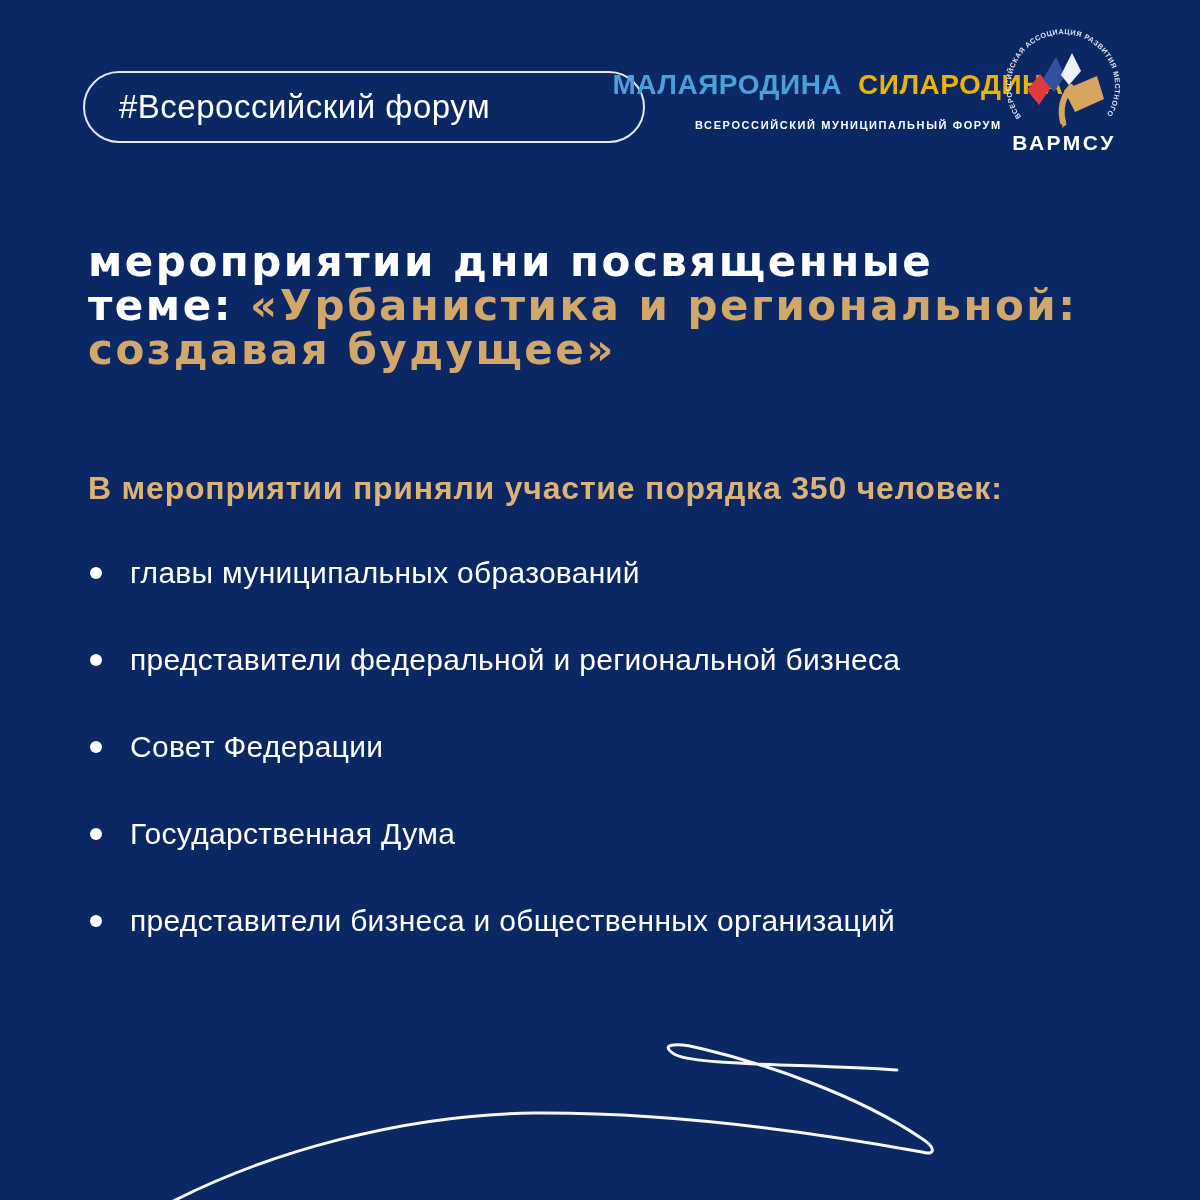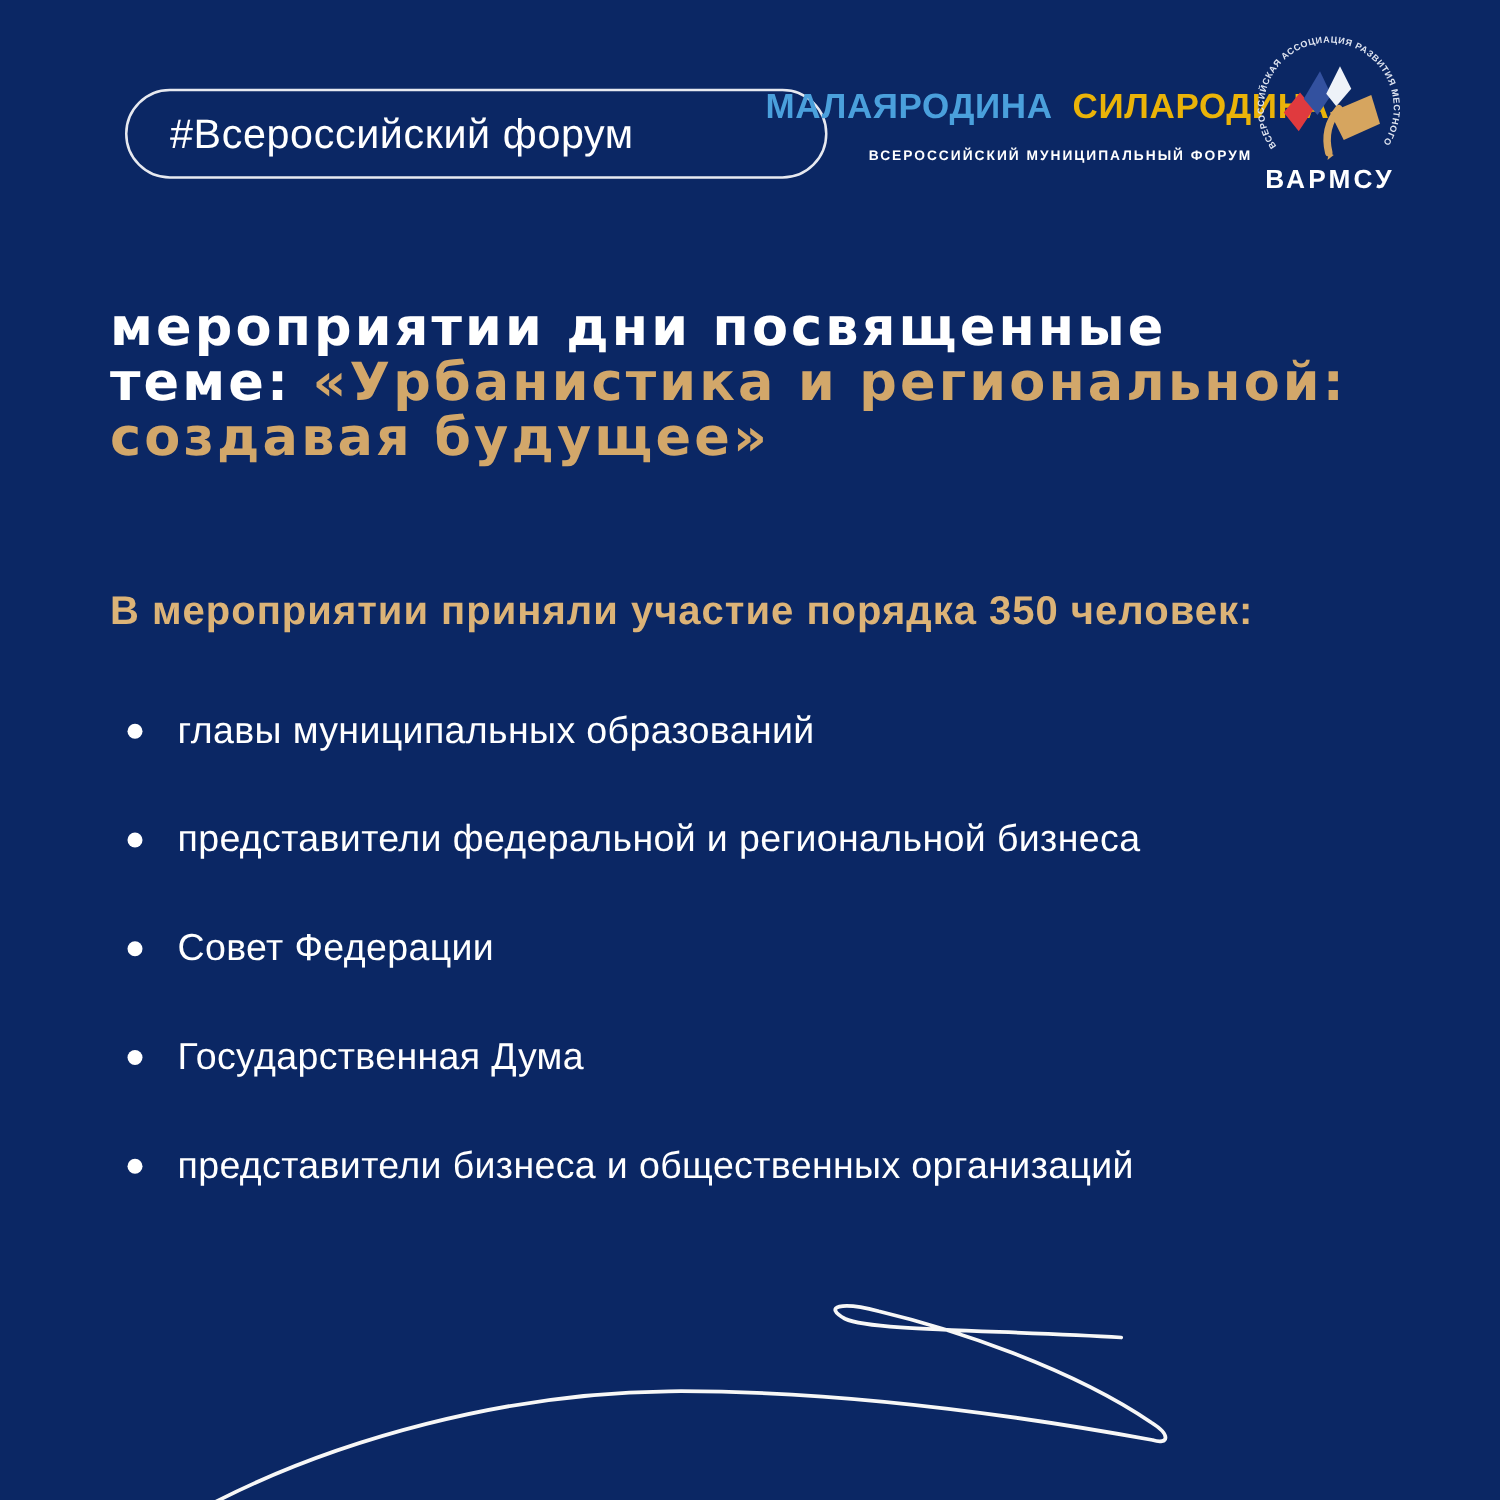--- a/index.html
+++ b/index.html
@@ -2,21 +2,21 @@
 <html><head>
 <meta charset="utf-8">
 <style>
   html,body{margin:0;padding:0;background:#0b2764;}
   .canvas{
     position:relative;width:1200px;height:1200px;overflow:hidden;
     background:#0b2764;font-family:"Liberation Sans",sans-serif;
   }
   
   .hashtag-badge{
-    position:absolute;left:100px;top:71px;width:562px;height:72px;
+    position:absolute;left:83px;top:71px;width:562px;height:72px;
     border:2px solid rgba(255,255,255,.9);border-radius:40px;
     display:flex;align-items:center;box-sizing:border-box;padding-left:34px;text-align:right;
   }
   .hashtag-badge span{
     color:#ffffff;font-size:33px;font-weight:400;letter-spacing:.5px;white-space:nowrap;
   }
   .forum-logo{position:absolute;left:695px;top:58px;width:286px;text-align:center;}
   .forum-logo .wordmark{display:flex;justify-content:center;align-items:center;}
   .forum-logo .col{display:flex;flex-direction:row;font-weight:700;font-size:28px;line-height:27px;letter-spacing:.5px;}
   .forum-logo .col.left{align-items:flex-end;color:#4aa0dc;}
@@ -32,21 +32,21 @@
     position:absolute;left:88px;top:240px;width:1060px;
     font-family:"DejaVu Sans",sans-serif;font-weight:700;
     font-size:42px;line-height:44px;letter-spacing:2.5px;white-space:nowrap;
   }
   .seg-white{color:#ffffff;}
   .seg-gold{color:#d2a76a;}
   .subheading{
     position:absolute;left:88px;top:470px;width:1060px;
     color:#dcb377;font-size:32px;font-weight:700;letter-spacing:.8px;white-space:nowrap;
   }
-  .bullet-list{position:absolute;left:90px;top:556px;margin:12px;padding:0;list-style:none;}
+  .bullet-list{position:absolute;left:90px;top:556px;margin:0;padding:0;list-style:none;}
   .bullet-list li{display:flex;align-items:center;margin-bottom:53px;}
   .bullet-dot{width:12px;height:12px;border-radius:50%;background:#ffffff;flex:none;}
   .bullet-text{margin-left:28px;color:#ffffff;font-size:30px;font-weight:400;letter-spacing:.3px;white-space:nowrap;}
   
   .swoosh{position:absolute;left:0;top:1000px;width:1200px;height:200px;}
   .varmsu-arc{fill:#dfe4f0;font-size:7.2px;font-weight:700;letter-spacing:.55px;}
   .varmsu-word{fill:#ffffff;font-size:21px;font-weight:700;letter-spacing:2.5px;}
 </style>
 </head>
 <body>

